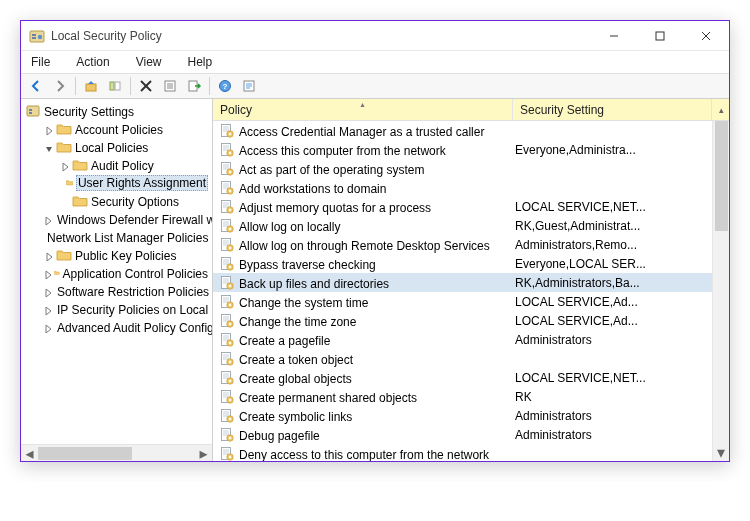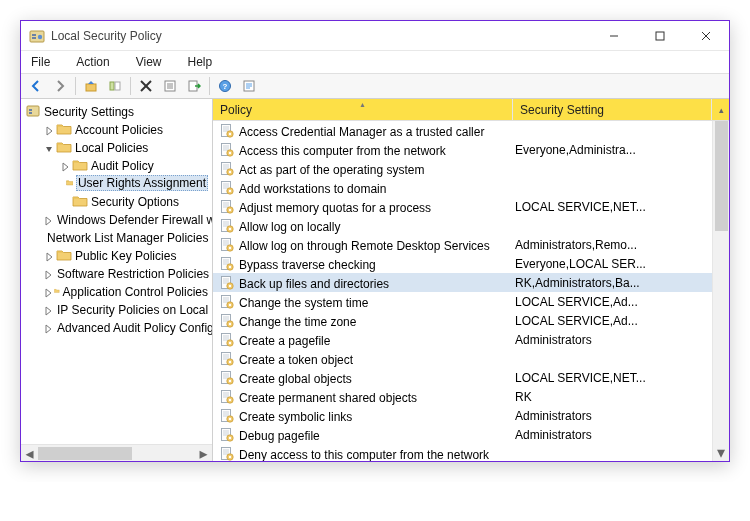--- a/index.html
+++ b/index.html
@@ -59,21 +59,21 @@
     height: 17px; border-top: 1px solid #e4e4e4;
     display: flex; align-items: center; background: #f1f1f1;
     position: relative;
   }
   .hsbtn { width: 17px; height: 17px; background: #f1f1f1; display: flex; align-items: center; justify-content: center; color: #666; }
   .hstrack { flex: 1; height: 17px; position: relative; }
   .hsthumb { position: absolute; left: 0; top: 2px; height: 13px; width: 60%; background: #cfcfcf; border-radius: 0; }
   .list-pane { flex: 1; display: flex; flex-direction: column; min-width: 0; }
   .list-header {
     height: 22px; display: flex; border-bottom: 1px solid #e0e0e0;
-    font-size: 12px; color: #222; background: #fde047;
+    font-size: 12px; color: #222; background: #fef9c3;
   }
   .lh-col {
     display: flex; align-items: center; padding: 0 7px;
     border-right: 1px solid #e5e5e5;
   }
   .lh-col.policy { width: 300px; position: relative; }
   .lh-col.setting { flex: 1; }
   .lh-col.sb { width: 17px; border-right: none; }
   .sort-caret { margin-left: auto; margin-right: auto; position: absolute; left: 50%; top: 2px; transform: translateX(-50%); color: #777; font-size: 8px; line-height: 8px; }
   .list-body { flex: 1; overflow: hidden; position: relative; display: flex; }
@@ -321,35 +321,35 @@
                 <svg width="10" height="10" viewBox="0 0 10 10">
                   <path d="M3 1 L8 5 L3 9 Z" fill="none" stroke="#7a7a7a" stroke-width="1"></path>
                 </svg>
               </span>
               <span class="ticon">
                 <svg viewBox="0 0 16 16">
                   <path d="M1 4 h5 l1.5 1.5 H15 V13 H1 Z" fill="#f3cf72" stroke="#c99a2e" stroke-width="0.8"></path>
                   <path d="M1 4 h5 l1.5 1.5 H1 Z" fill="#e6bd55"></path>
                 </svg>
               </span>
+              <span class="label">Application Control Policies</span>
+            </div>
+            <div class="tree-row" style="padding-left: 20px;">
+              <span class="twisty ">
+                <svg width="10" height="10" viewBox="0 0 10 10">
+                  <path d="M3 1 L8 5 L3 9 Z" fill="none" stroke="#7a7a7a" stroke-width="1"></path>
+                </svg>
+              </span>
+              <span class="ticon">
+                <svg viewBox="0 0 16 16">
+                  <path d="M1 4 h5 l1.5 1.5 H15 V13 H1 Z" fill="#f3cf72" stroke="#c99a2e" stroke-width="0.8"></path>
+                  <path d="M1 4 h5 l1.5 1.5 H1 Z" fill="#e6bd55"></path>
+                </svg>
+              </span>
               <span class="label">Software Restriction Policies</span>
-            </div>
-            <div class="tree-row" style="padding-left: 20px;">
-              <span class="twisty ">
-                <svg width="10" height="10" viewBox="0 0 10 10">
-                  <path d="M3 1 L8 5 L3 9 Z" fill="none" stroke="#7a7a7a" stroke-width="1"></path>
-                </svg>
-              </span>
-              <span class="ticon">
-                <svg viewBox="0 0 16 16">
-                  <path d="M1 4 h5 l1.5 1.5 H15 V13 H1 Z" fill="#f3cf72" stroke="#c99a2e" stroke-width="0.8"></path>
-                  <path d="M1 4 h5 l1.5 1.5 H1 Z" fill="#e6bd55"></path>
-                </svg>
-              </span>
-              <span class="label">Application Control Policies</span>
             </div>
             <div class="tree-row" style="padding-left: 20px;">
               <span class="twisty ">
                 <svg width="10" height="10" viewBox="0 0 10 10">
                   <path d="M3 1 L8 5 L3 9 Z" fill="none" stroke="#7a7a7a" stroke-width="1"></path>
                 </svg>
               </span>
               <span class="ticon">
                 <svg viewBox="0 0 16 16">
                   <circle cx="8" cy="8" r="6" fill="#7fb6e6" stroke="#3d78b4"></circle>
@@ -485,20 +485,21 @@
                     <rect x="2.5" y="1.5" width="9" height="12" fill="#fdfdfd" stroke="#9aa6b2" stroke-width="0.9"></rect>
                     <line x1="4" y1="4" x2="10" y2="4" stroke="#b6bec8" stroke-width="0.7"></line>
                     <line x1="4" y1="6" x2="10" y2="6" stroke="#b6bec8" stroke-width="0.7"></line>
                     <line x1="4" y1="8" x2="10" y2="8" stroke="#b6bec8" stroke-width="0.7"></line>
                     <circle cx="11" cy="11" r="3.2" fill="#f0c869" stroke="#c99a2e" stroke-width="0.7"></circle>
                     <circle cx="11" cy="11" r="1.2" fill="#fff"></circle>
                   </svg>
                 </span>
                 <span>Allow log on locally</span>
               </div>
+              <div class="cell-setting">RK,Guest,Administrat...</div>
             </div>
             <div class="row">
               <div class="cell-policy">
                 <span class="rico">
                   <svg viewBox="0 0 16 16">
                     <rect x="2.5" y="1.5" width="9" height="12" fill="#fdfdfd" stroke="#9aa6b2" stroke-width="0.9"></rect>
                     <line x1="4" y1="4" x2="10" y2="4" stroke="#b6bec8" stroke-width="0.7"></line>
                     <line x1="4" y1="6" x2="10" y2="6" stroke="#b6bec8" stroke-width="0.7"></line>
                     <line x1="4" y1="8" x2="10" y2="8" stroke="#b6bec8" stroke-width="0.7"></line>
                     <circle cx="11" cy="11" r="3.2" fill="#f0c869" stroke="#c99a2e" stroke-width="0.7"></circle>

